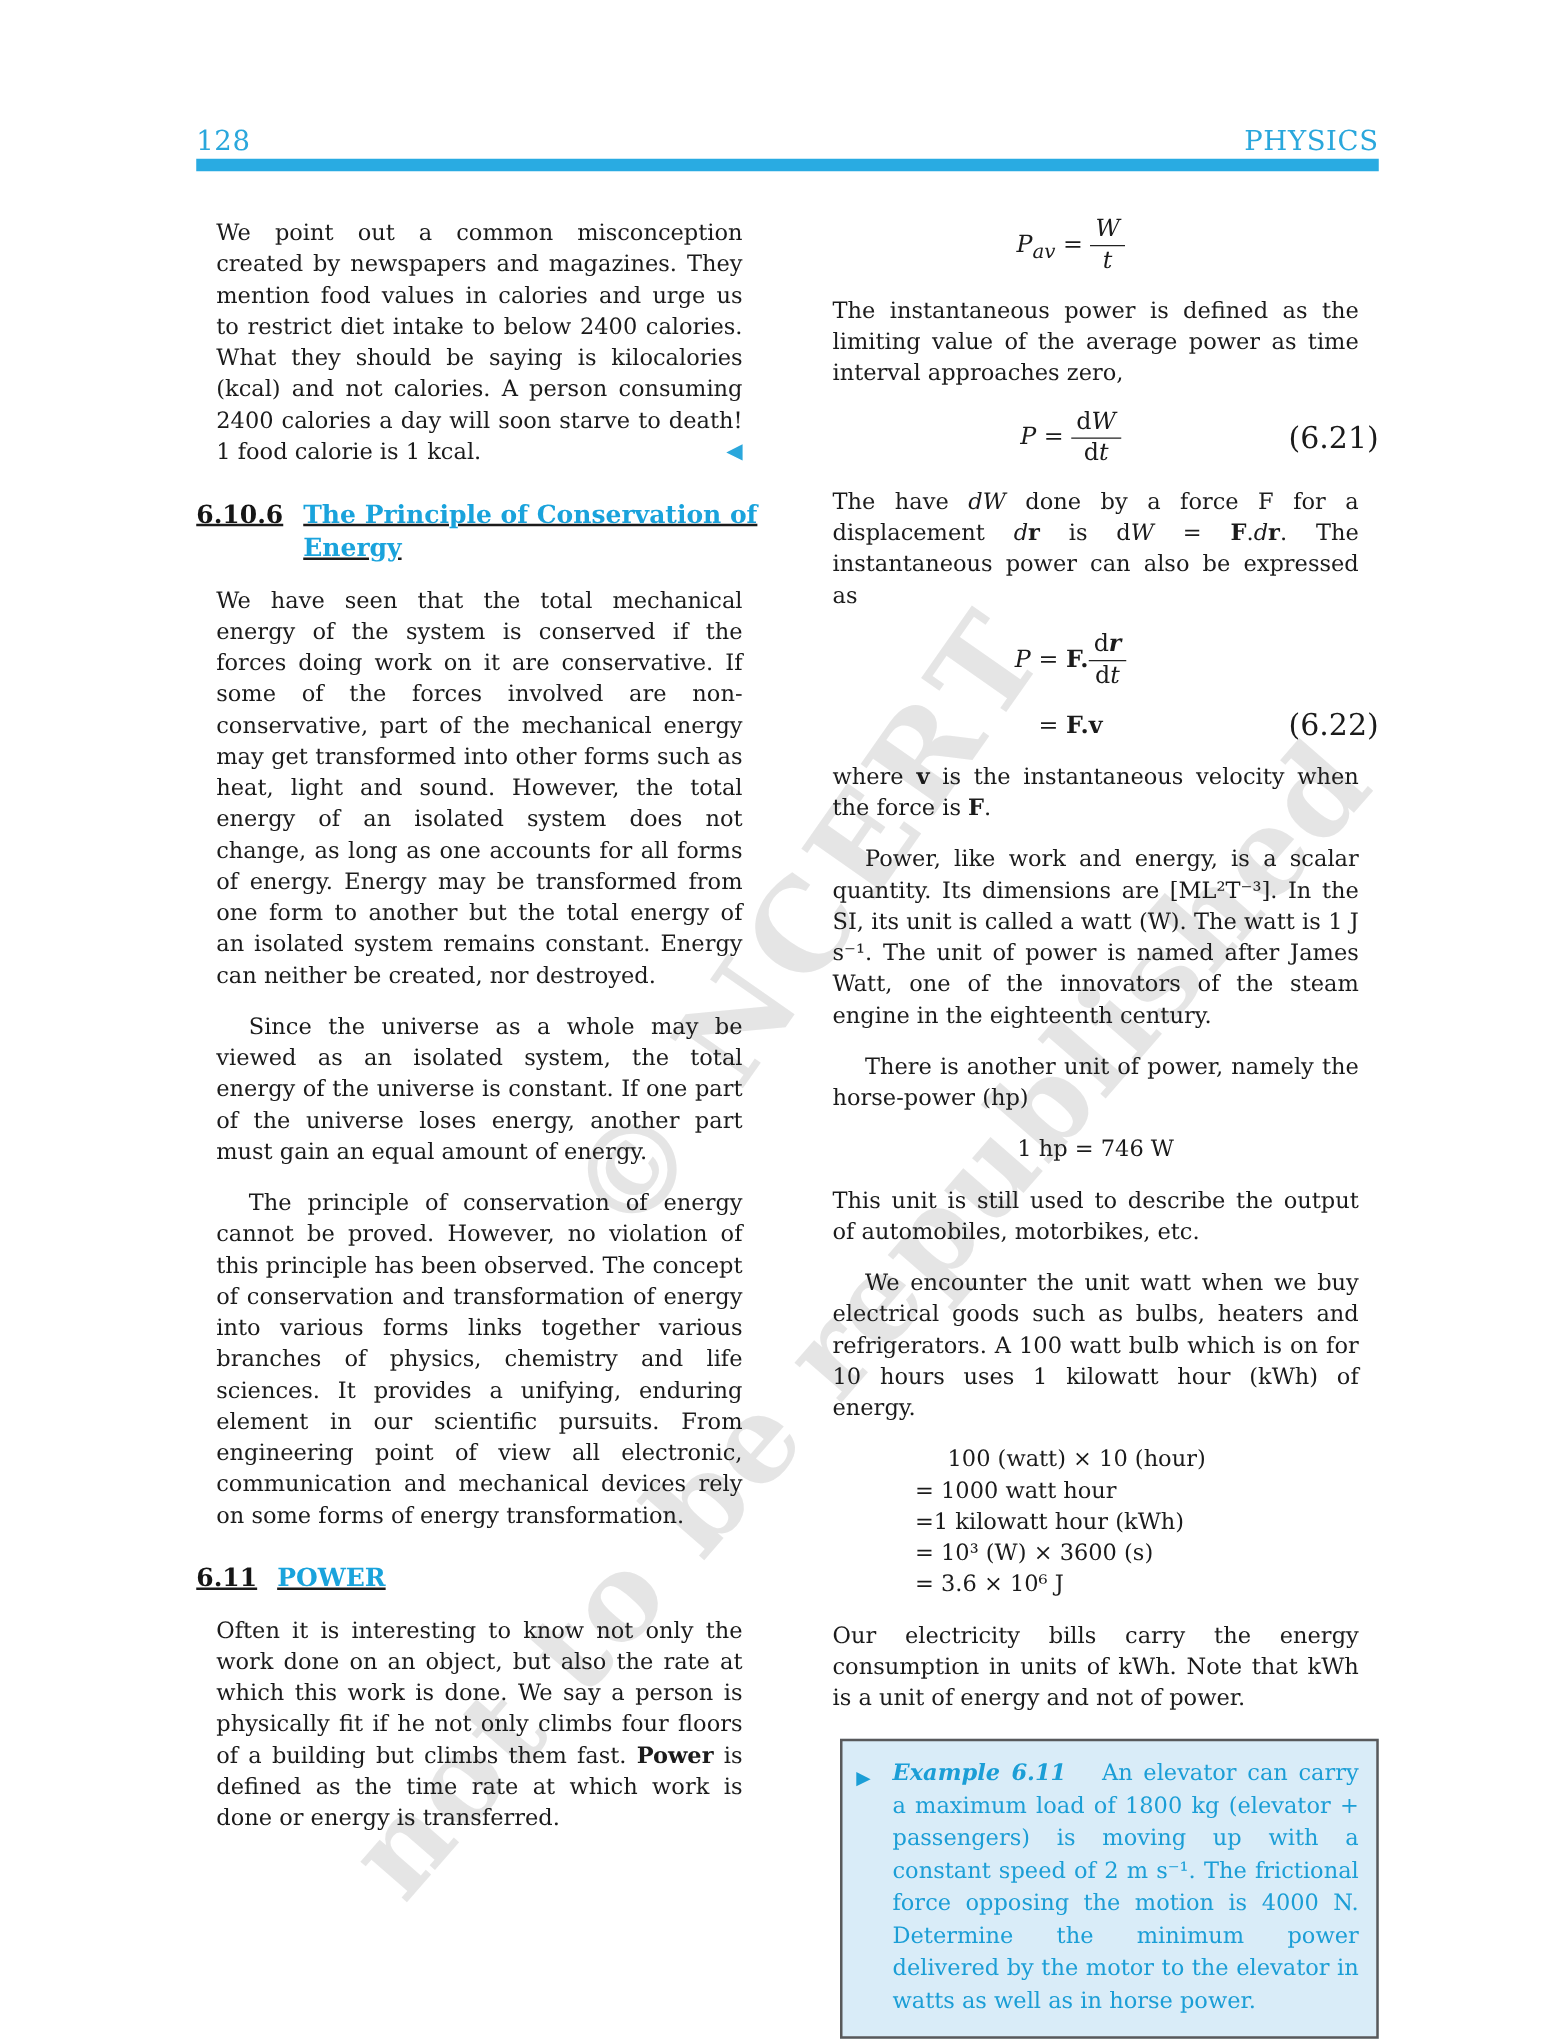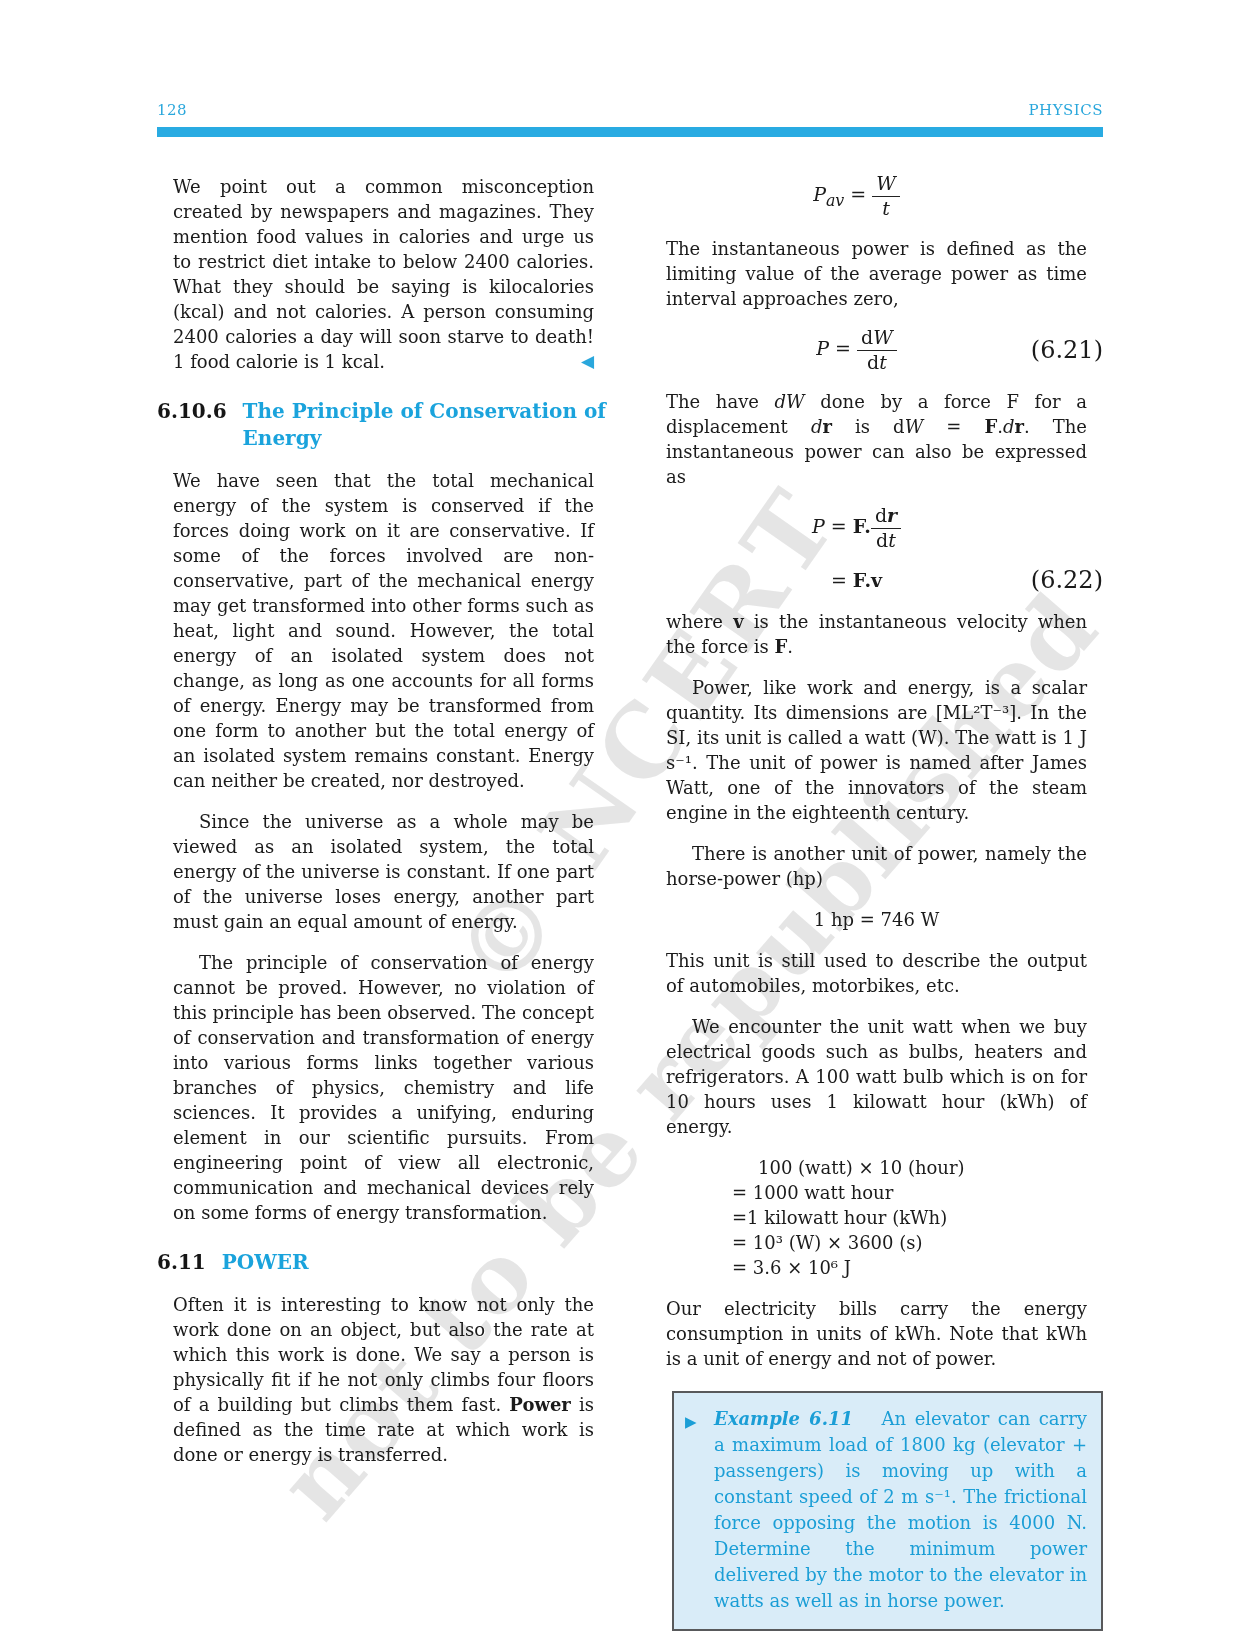--- a/index.html
+++ b/index.html
@@ -10,21 +10,21 @@
     color:#1b1b1b;
     position:relative;
     overflow:hidden;
   }
   .page{position:absolute;inset:0;}
 
   
   .header{
     position:absolute;top:101px;left:157px;right:135px;
     display:flex;justify-content:space-between;align-items:flex-end;
-    font-size:15px;color:var(--accent);letter-spacing:.5px;
+    font-size:22px;color:var(--accent);letter-spacing:.5px;
     z-index:2;
   }
   .header-bar{
     position:absolute;top:127px;left:157px;right:135px;height:10px;
     background:var(--bar);z-index:2;
   }
 
   
   .wm{
     position:absolute;color:var(--watermark);opacity:.5;
@@ -39,21 +39,21 @@
     position:absolute;top:158px;left:157px;right:135px;
     display:flex;gap:40px;z-index:1;
   }
   .col{width:453px;font-size:18px;line-height:25px;}
   .col p{margin:16px;text-align:justify;}
   p.ind{text-indent:26px;}
 
   
   .sec-head{
     display:flex;gap:16px;margin:24px 0 13px;
-    font-weight:bold;font-size:20px;line-height:27px;text-align:left;
+    font-weight:bold;font-size:20px;line-height:27px;text-align:left;text-decoration:underline;
   }
   .sec-num{color:#161616;flex-shrink:0;}
   .sec-title{color:var(--heading);}
 
   
   .formula{
     position:relative;text-align:center;margin:15px 0;
     padding-right:40px;font-size:19px;line-height:26px;
   }
   .frac{display:inline-block;vertical-align:middle;text-align:center;line-height:1.15;}

